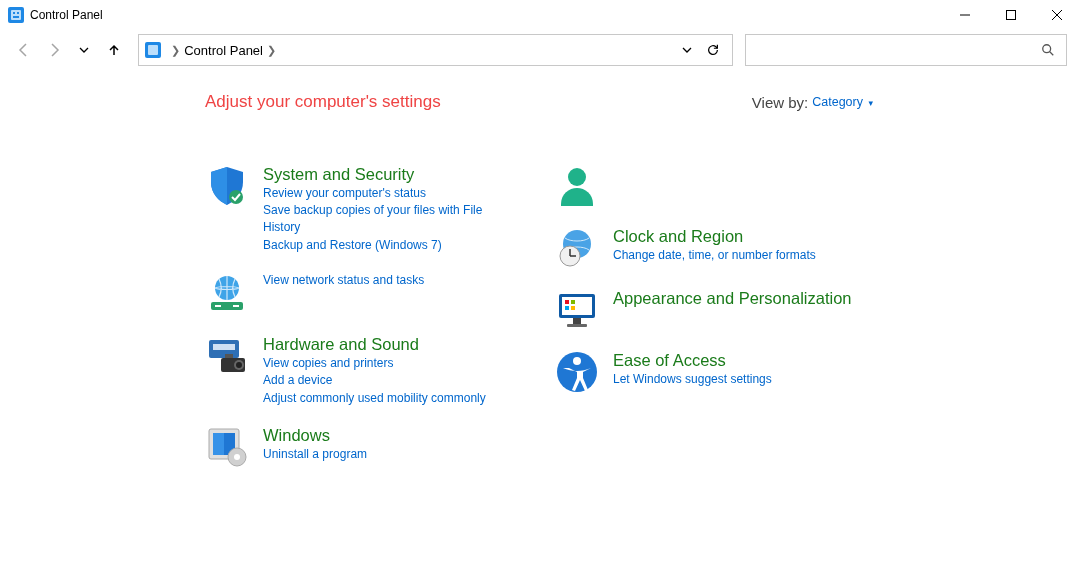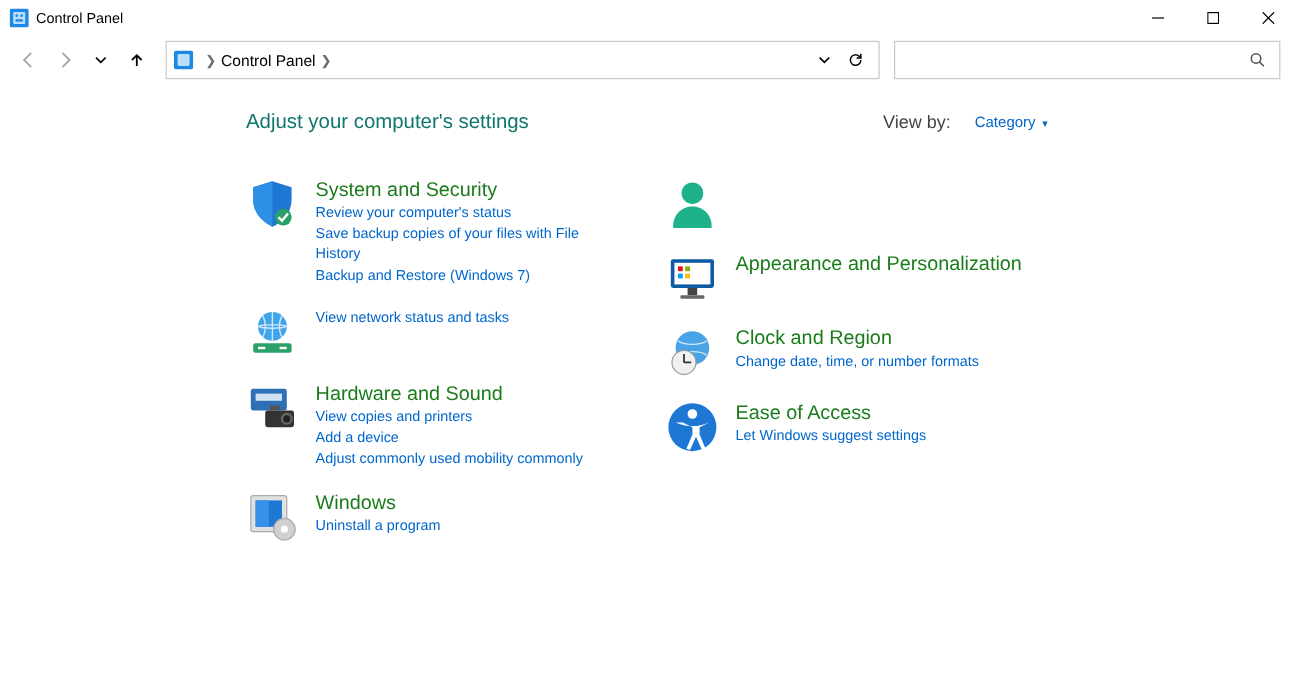--- a/index.html
+++ b/index.html
@@ -34,26 +34,26 @@
 
   .search  { flex:0 0 322px; height:32px; border:1px solid #c8c8c8; margin-left:10px;
              display:flex; align-items:center; padding:0 8px; }
   .search input { flex:1; border:none; outline:none; font-size:13px; }
   .search .sbtn { width:20px; height:20px; display:flex; align-items:center;
                   justify-content:center; cursor:pointer; }
 
   
   .content   { padding:22px 0 0 205px; }
   .hdr-row   { display:flex; align-items:center; width:668px; }
-  .hdr-row .page-title { color:#0f766e; font-size:17px; }
+  .hdr-row .page-title { color:#ef4444; font-size:17px; }
   .hdr-row .view-by    { margin-left:auto; font-size:15px; color:#444; }
-  .hdr-row .view-val   { color:#0066cc; font-size:12.5px; margin-left:20px; cursor:pointer; }
+  .hdr-row .view-val   { color:#0066cc; font-size:12.5px; margin-left:4px; cursor:pointer; }
   .hdr-row .caret      { color:#0066cc; font-size:9px; margin-left:2px; }
 
-  .cols { display:flex; margin-top:36px; gap:40px; }
+  .cols { display:flex; margin-top:52px; gap:40px; }
   .col  { width:310px; display:flex; flex-direction:column; gap:18px; }
 
   .cat       { display:flex; gap:14px; }
   .cat .cicon{ width:44px; height:44px; flex:none; }
   .cat .cbody{ display:flex; flex-direction:column; }
   .cat .cname{ color:#1a7b1a; font-size:16.5px; cursor:pointer; line-height:1.25; }
   .cat .sub  { display:block; font-size:12px; line-height:1.45; }
   .cat .sub.shield::before{
       content:""; display:inline-block; width:14px; height:14px; margin-right:3px;
       vertical-align:-2px;
@@ -253,54 +253,54 @@
           <svg viewBox="0 0 44 44">
               <circle cx="22" cy="13" r="9" fill="#1fb28a"></circle>
               <path d="M6 40c0-10 8-16 16-16s16 6 16 16v2H6v-2z" fill="#1fb28a"></path>
             </svg>
         </span>
       </div>
 
       <div class="cat">
         <span class="cicon">
           <svg viewBox="0 0 44 44">
+              <circle cx="22" cy="18" r="14" fill="#4aa3e6"></circle>
+              <path d="M10 12c5 4 19 4 24 0M10 24c5-4 19-4 24 0" stroke="#cfe8fb" fill="none"></path>
+              <circle cx="15" cy="30" r="10" fill="#f0f0f0" stroke="#999"></circle>
+              <line x1="15" y1="30" x2="15" y2="23" stroke="#333" stroke-width="1.5"></line>
+              <line x1="15" y1="30" x2="21" y2="30" stroke="#333" stroke-width="1.5"></line>
+            </svg>
+        </span>
+        <div class="cbody">
+          <a class="cname">Clock and Region</a>
+          <a class="link sub">Change date, time, or number formats</a>
+        </div>
+      </div>
+
+      <div class="cat">
+        <span class="cicon">
+          <svg viewBox="0 0 44 44">
               <rect x="4" y="6" width="36" height="24" rx="2" fill="#0f5aa5"></rect>
               <rect x="7" y="9" width="30" height="18" fill="#fff"></rect>
               <rect x="10" y="12" width="4" height="4" fill="#e81123"></rect>
               <rect x="16" y="12" width="4" height="4" fill="#7fba00"></rect>
               <rect x="10" y="18" width="4" height="4" fill="#00a4ef"></rect>
               <rect x="16" y="18" width="4" height="4" fill="#ffb900"></rect>
               <rect x="18" y="30" width="8" height="6" fill="#444"></rect>
               <rect x="12" y="36" width="20" height="3" rx="1" fill="#666"></rect>
             </svg>
         </span>
         <div class="cbody">
           <a class="cname">Appearance and Personalization</a>
         </div>
       </div>
 
       <div class="cat">
         <span class="cicon">
           <svg viewBox="0 0 44 44">
-              <circle cx="22" cy="18" r="14" fill="#4aa3e6"></circle>
-              <path d="M10 12c5 4 19 4 24 0M10 24c5-4 19-4 24 0" stroke="#cfe8fb" fill="none"></path>
-              <circle cx="15" cy="30" r="10" fill="#f0f0f0" stroke="#999"></circle>
-              <line x1="15" y1="30" x2="15" y2="23" stroke="#333" stroke-width="1.5"></line>
-              <line x1="15" y1="30" x2="21" y2="30" stroke="#333" stroke-width="1.5"></line>
-            </svg>
-        </span>
-        <div class="cbody">
-          <a class="cname">Clock and Region</a>
-          <a class="link sub">Change date, time, or number formats</a>
-        </div>
-      </div>
-
-      <div class="cat">
-        <span class="cicon">
-          <svg viewBox="0 0 44 44">
               <circle cx="22" cy="22" r="20" fill="#1f77d4"></circle>
               <circle cx="22" cy="11" r="4" fill="#fff"></circle>
               <path d="M8 18c9 4 19 4 28 0l-8 4v6l5 12-3 1-5-11-5 11-3-1 5-12v-6l-8-4z" fill="#fff"></path>
             </svg>
         </span>
         <div class="cbody">
           <a class="cname">Ease of Access</a>
           <a class="link sub">Let Windows suggest settings</a>
         </div>
       </div>

